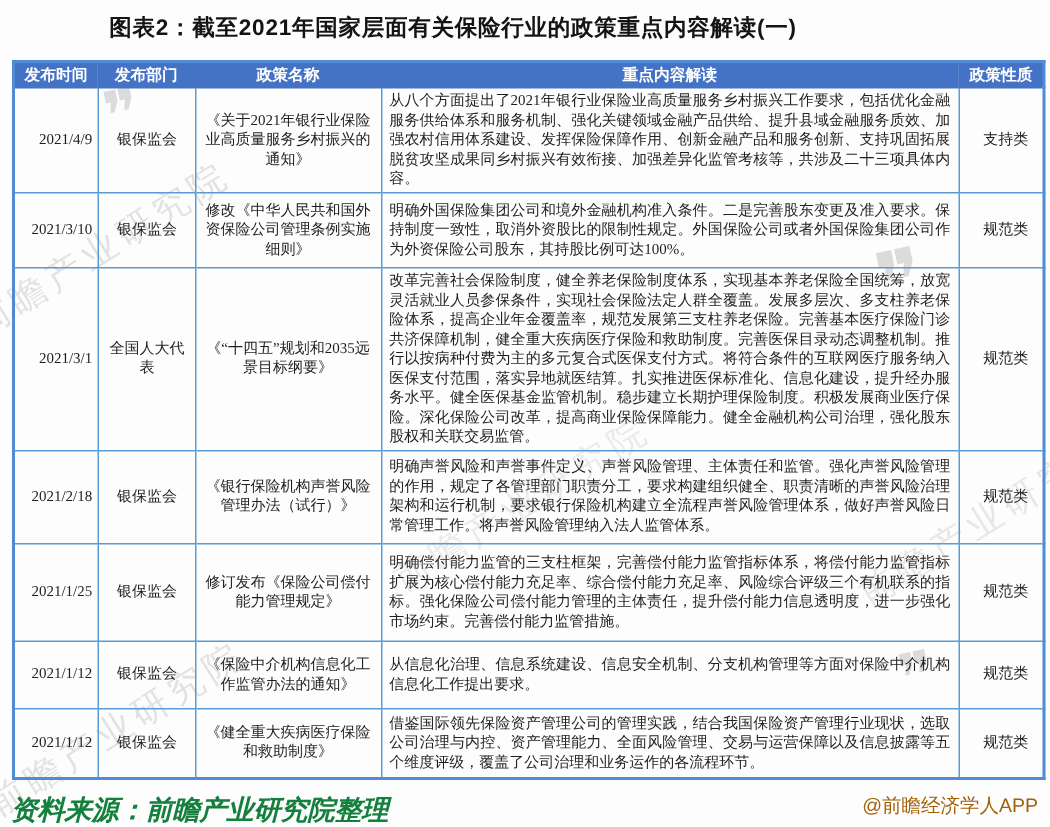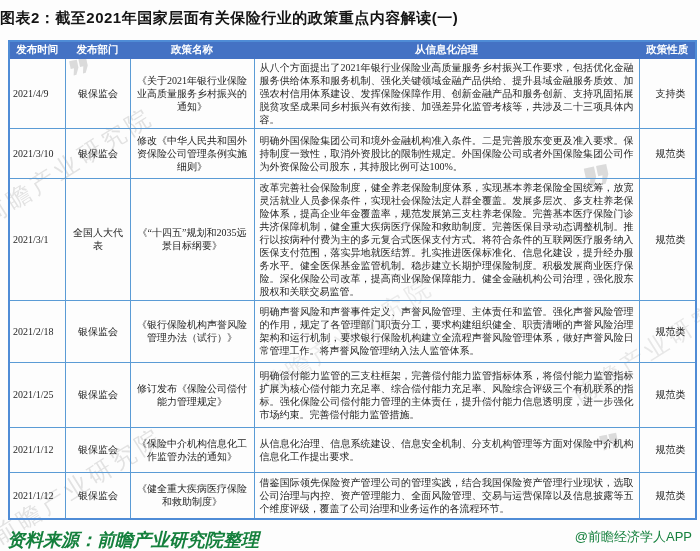--- a/index.html
+++ b/index.html
@@ -4,21 +4,21 @@
 <style>
   * { box-sizing: border-box; }
   html,body { margin:0; padding:0; }
   body {
     width:700px; height:551px; position:relative; overflow:hidden;
     background:#fdfdfd;
     font-family:"Liberation Sans","DejaVu Sans",sans-serif;
   }
   .title {
     position:absolute; top:9px; left:0; width:604px;
-    font-size:15px; font-weight:bold; color:#141414;
+    text-align:center; font-size:15px; font-weight:bold; color:#141414;
     letter-spacing:0.5px;
   }
   .wm-layer { position:absolute; inset:0; z-index:0; pointer-events:none; }
   .wm-text {
     position:absolute; color:#d9d9d9; opacity:0.75;
     font-size:24px; letter-spacing:4px; white-space:nowrap;
     transform:rotate(-32deg);
   }
   .wm-glyph {
     position:absolute; color:#d3d3d3; opacity:0.8;
@@ -33,32 +33,32 @@
   th {
     background:#4472C4; color:#ffffff; font-size:10.5px; font-weight:bold;
     height:17px; padding:0 2px; border:1px solid #4472C4; text-align:center;
   }
   td {
     border:1px solid #5B9BD5; background:transparent;
     font-size:10px; color:#1f1f1f; vertical-align:middle;
     font-family:"Liberation Serif","DejaVu Serif",serif;
     line-height:13px; padding:2px 3px;
   }
-  td.c-date   { padding-right:3px; white-space:nowrap; }
+  td.c-date   { text-align:right; padding-right:3px; white-space:nowrap; }
   td.c-dept   { text-align:center;  padding-left:4px; }
   td.c-name   { text-align:center; }
   td.c-content{ text-align:justify; padding:2px 5px; }
   td.c-nature { text-align:left; padding-left:16px; }
   .footer-source {
     position:absolute; left:7px; top:528px; z-index:1;
     font-size:18px; font-weight:bold; color:#15803d;font-style:italic;
   }
   .footer-credit {
     position:absolute; right:8px; top:528px; z-index:1;
-    font-size:13px; color:#15803d;
+    font-size:13px; color:#a16207;
   }
 </style>
 </head>
 <body>
 
 <div class="wm-layer">
   <div class="wm-text" style="left:-30px; top:150px;">前瞻产业研究院</div>
   <div class="wm-text" style="left:-20px; top:470px;">前瞻产业研究院</div>
   <div class="wm-text" style="left:250px; top:320px; opacity:0.5;">前瞻产业研究院</div>
   <div class="wm-text" style="left:560px; top:330px; opacity:0.6;">前瞻产业研究院</div>
@@ -76,21 +76,21 @@
         <col style="width:65px">
         <col style="width:124px">
         <col style="width:385px">
         <col style="width:57px">
     </colgroup>
     <thead>
       <tr>
         <th>发布时间</th>
         <th>发布部门</th>
         <th>政策名称</th>
-        <th>从信息化治理</th>
+        <th>重点内容解读</th>
         <th>政策性质</th>
       </tr>
     </thead>
     <tbody>
       <tr style="height:68px">
         <td class="c-date">2021/4/9</td>
         <td class="c-dept">银保监会</td>
         <td class="c-name">《关于2021年银行业保险业高质量服务乡村振兴的通知》</td>
         <td class="c-content">从八个方面提出了2021年银行业保险业高质量服务乡村振兴工作要求，包括优化金融服务供给体系和服务机制、强化关键领域金融产品供给、提升县域金融服务质效、加强农村信用体系建设、发挥保险保障作用、创新金融产品和服务创新、支持巩固拓展脱贫攻坚成果同乡村振兴有效衔接、加强差异化监管考核等，共涉及二十三项具体内容。</td>
         <td class="c-nature">支持类</td>

